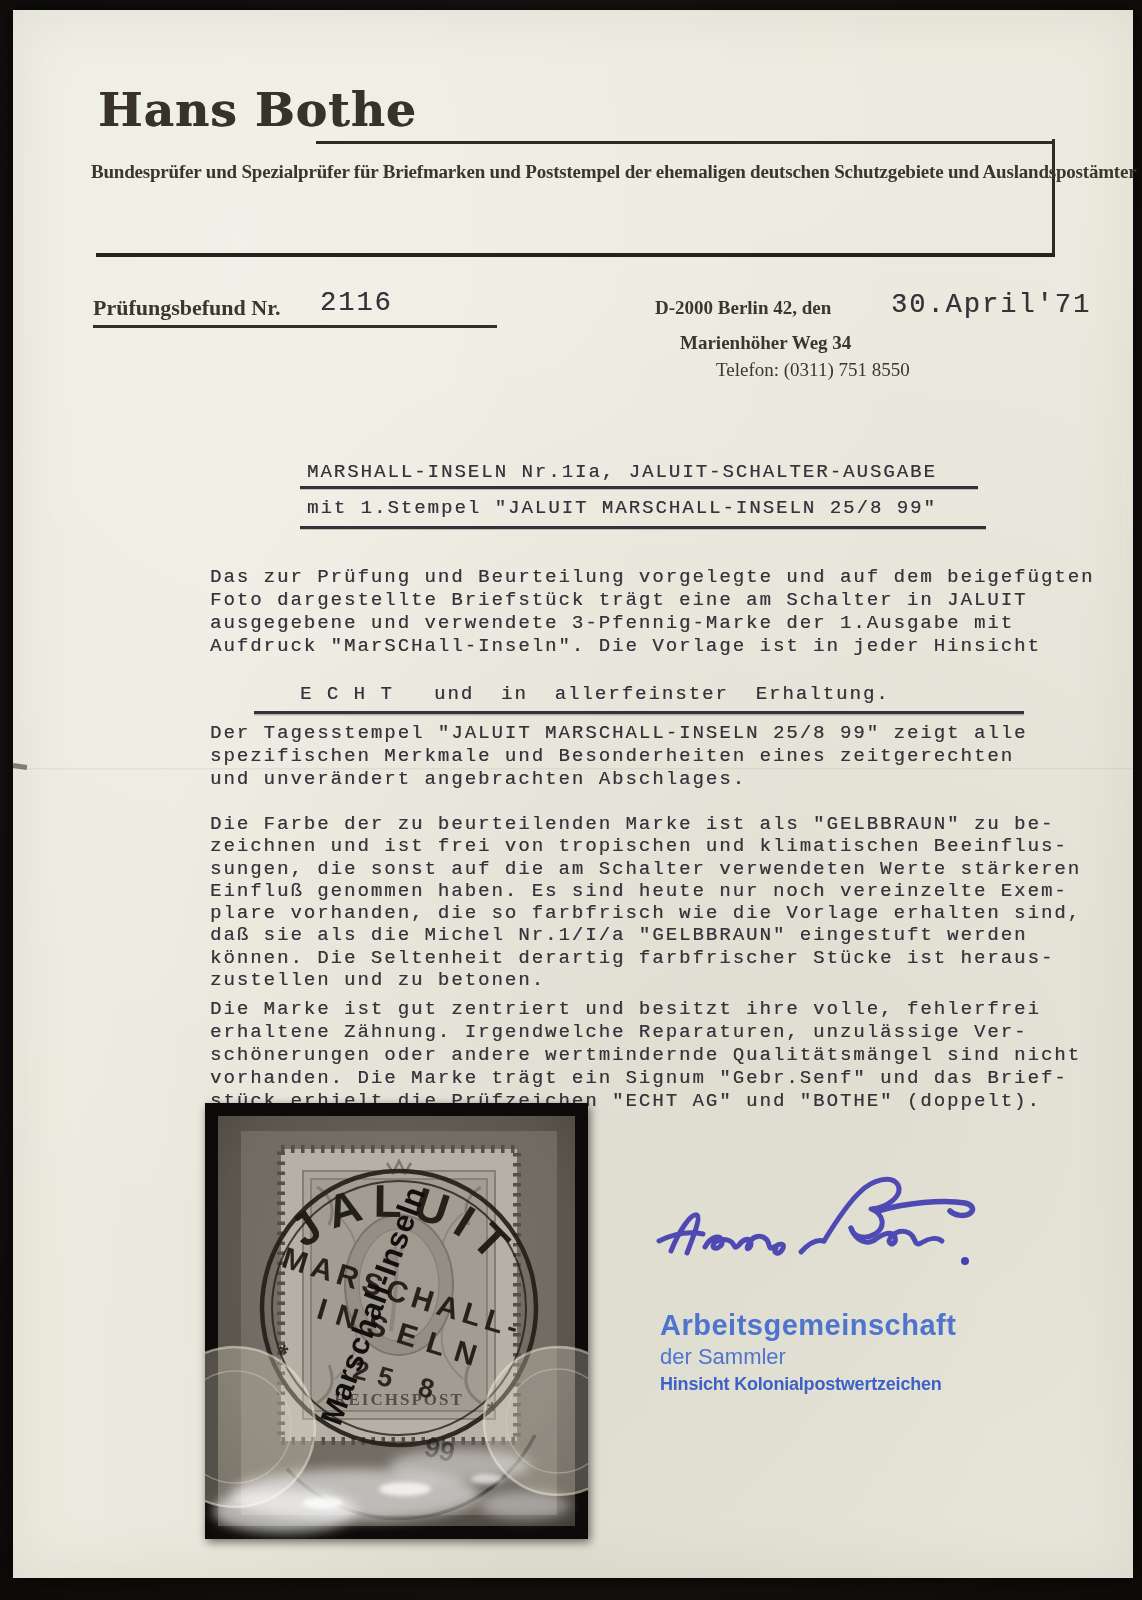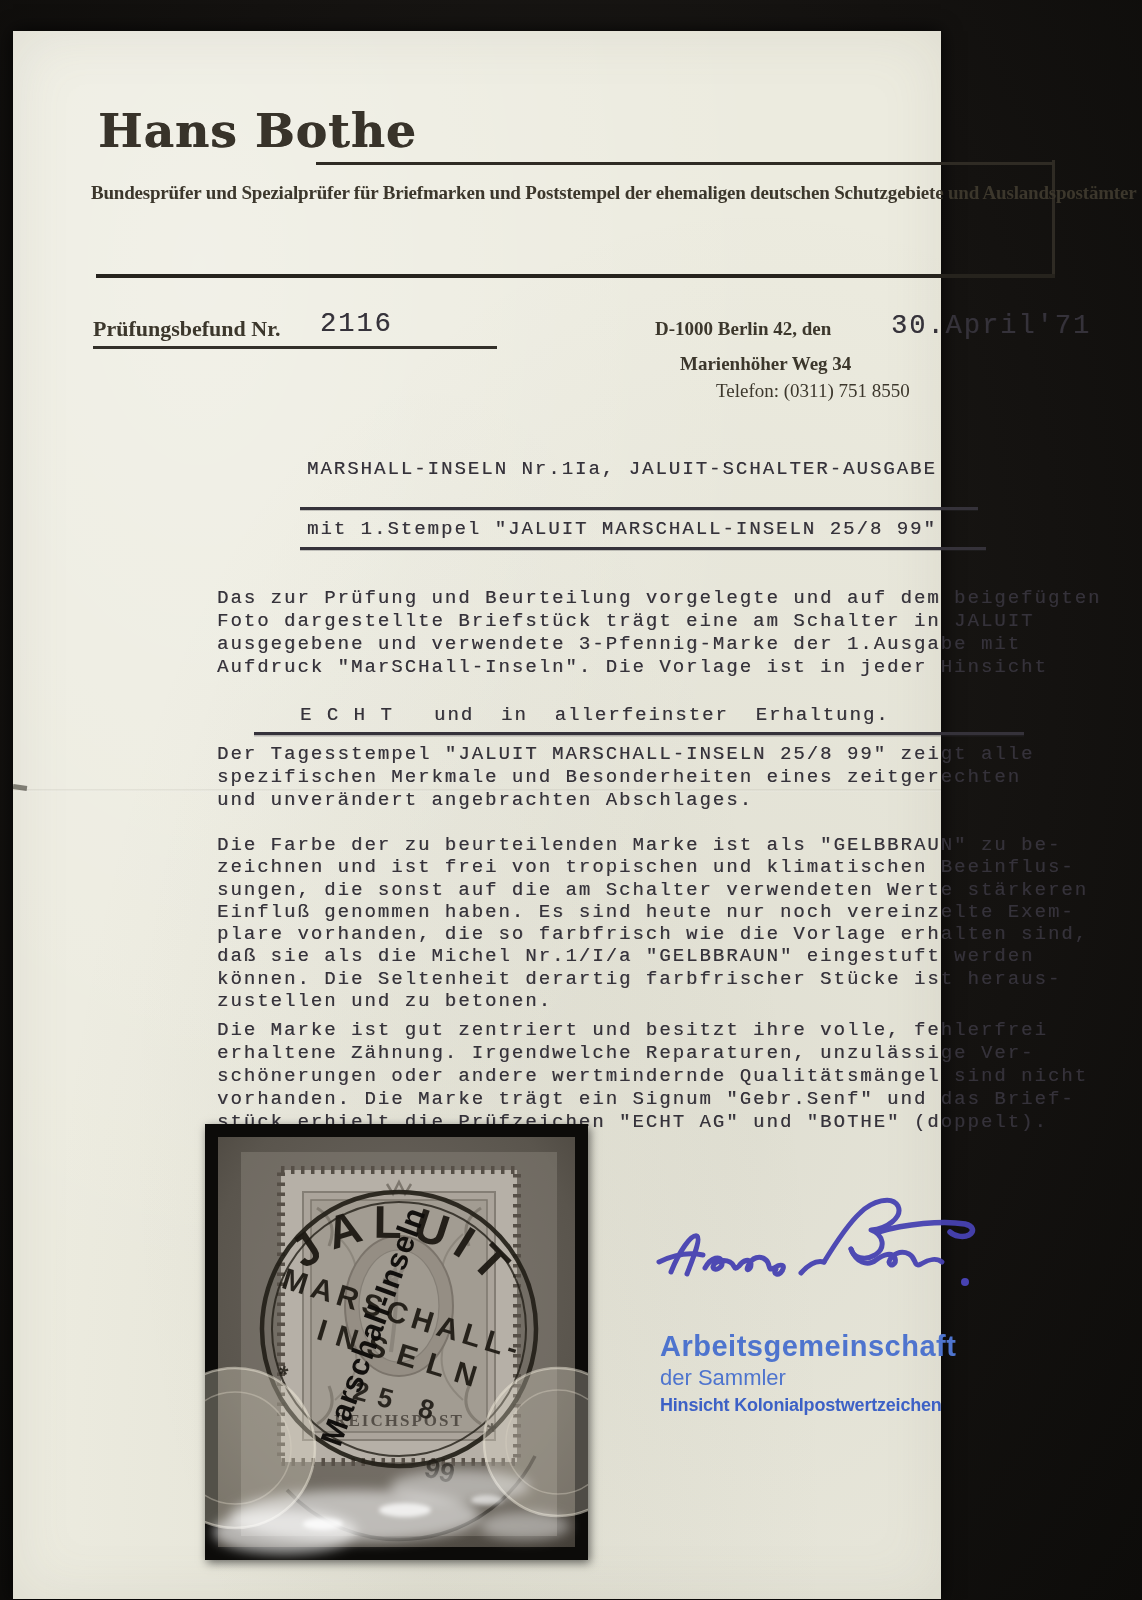--- a/index.html
+++ b/index.html
@@ -2,29 +2,28 @@
 <html><head>
 <meta charset="utf-8">
 <style>
   html,body{margin:0;padding:0;background:#111;}
   .scene{
     position:relative; width:1142px; height:1600px; overflow:hidden;
     background:radial-gradient(ellipse at 50% 40%, #1e1c19 0%, #141210 60%, #0d0c0a 100%);
     font-family:"Liberation Serif", serif;
   }
   .paper{
-    position:absolute; left:13px; top:10px; width:928px; height:1568px;
+    position:absolute; left:13px; top:10px; width:1120px; height:1568px;
     background:
       radial-gradient(ellipse at 20% 15%, rgba(255,255,255,0.28), rgba(255,255,255,0) 55%),
       radial-gradient(ellipse at 80% 70%, rgba(120,118,100,0.10), rgba(0,0,0,0) 60%),
       radial-gradient(ellipse at 45% 95%, rgba(120,118,100,0.08), rgba(0,0,0,0) 55%),
       #ecebdf;
     box-shadow:0 0 18px rgba(0,0,0,0.8), inset 0 0 60px rgba(120,115,95,0.12);
     color:#3f3a2f;
-    margin-top:21px;
   }
   .crease{position:absolute; left:0; top:758px; width:100%; height:3px;
     background:linear-gradient(to bottom, rgba(90,85,70,0.10), rgba(255,255,255,0.18));}
   .crease-tick{position:absolute; left:0; top:754px; width:14px; height:5px; background:rgba(40,38,30,0.55); transform:rotate(8deg);}
 
   
   .lh-name{position:absolute; left:85px; top:72px; font-family:"DejaVu Serif",serif;
     font-weight:bold; font-size:47px; letter-spacing:1px; color:#38332a;
     text-shadow:0.6px 0 0 #38332a;}
   .lh-name-rule{position:absolute; left:303px; top:131px; width:738px; height:3px; background:#2f2b24;}
@@ -44,25 +43,25 @@
   .street-line{position:absolute; left:667px; top:322px; font-size:19px; font-weight:600; color:#3c372c;}
   .phone-line{position:absolute; left:703px; top:349px; font-size:19px; font-weight:400; color:#3c372c;}
 
   
   .typed{font-family:"Liberation Mono",monospace; color:#35323a;
     text-shadow:0.4px 0.3px 0.5px rgba(53,50,58,0.55);}
   .befund-number .typed-inline, .date-typed .typed-inline{
     font-family:"Liberation Mono",monospace; color:#35323a; font-size:27px; letter-spacing:2px;
     text-shadow:0.4px 0.3px 0.5px rgba(53,50,58,0.55);}
   .title-line{position:absolute; left:294px; font-size:19px; letter-spacing:2px; white-space:pre;}
-  .t1{top:427px;} .t2{top:487px;}
+  .t1{top:451px;} .t2{top:487px;}
   .title-rule{position:absolute; height:3px; background:#35323a; box-shadow:0 1px 0 rgba(53,50,58,0.25);}
   .tr1{left:287px; top:476px; width:678px;}
   .tr2{left:287px; top:516px; width:686px;}
-  .para{position:absolute; left:204px; font-size:19px; letter-spacing:2px;
+  .para{position:absolute; left:197px; font-size:19px; letter-spacing:2px;
     line-height:23px; white-space:pre;}
   .p1{top:556px;}
   .echt-line{position:absolute; left:287px; top:673px; font-size:19px; letter-spacing:2px; white-space:pre;}
   .echt-rule{position:absolute; left:241px; top:701px; width:770px; height:3px; background:#35323a;
     box-shadow:0 1.5px 0 rgba(53,50,58,0.3);}
   .p2{top:712px;}
   .p3{top:803px; line-height:22.3px;}
   .p4{top:988px;}
 
   
@@ -89,21 +88,21 @@
 
     <div class="lh-name">Hans Bothe</div>
     <div class="lh-name-rule"></div>
     <div class="lh-vert-rule"></div>
     <div class="lh-subtitle">Bundesprüfer und Spezialprüfer für Briefmarken und Poststempel der ehemaligen deutschen Schutzgebiete und Auslandspostämter</div>
     <div class="lh-bottom-rule"></div>
 
     <div class="befund-label">Prüfungsbefund Nr.</div>
     <div class="befund-number"><span class="typed-inline">2116</span></div>
     <div class="befund-rule"></div>
-    <div class="city-line">D-1000 Berlin 42, den</div>
+    <div class="city-line">D-2000 Berlin 42, den</div>
     <div class="date-typed"><span class="typed-inline">30.April'71</span></div>
     <div class="street-line">Marienhöher Weg 34</div>
     <div class="phone-line">Telefon: (0311) 751 8550</div>
 
     <div class="title-line t1 typed">MARSHALL-INSELN Nr.1Ia, JALUIT-SCHALTER-AUSGABE</div>
     <div class="title-rule tr1"></div>
     <div class="title-line t2 typed">mit 1.Stempel "JALUIT MARSCHALL-INSELN 25/8 99"</div>
     <div class="title-rule tr2"></div>
 
     <div class="para p1 typed">Das zur Prüfung und Beurteilung vorgelegte und auf dem beigefügten

